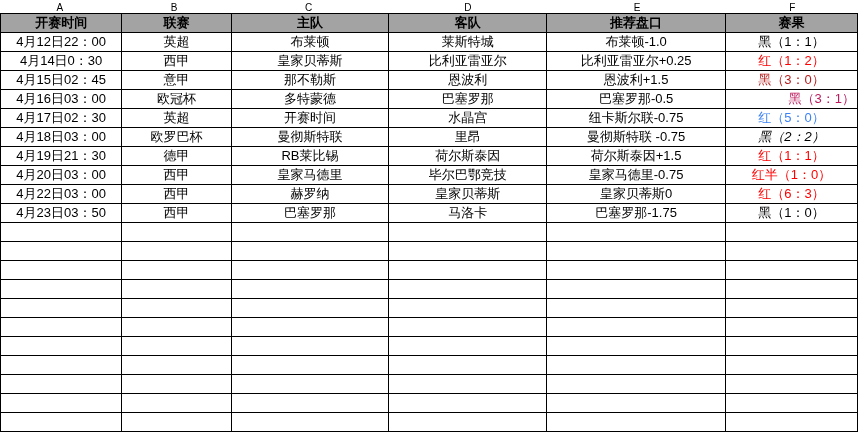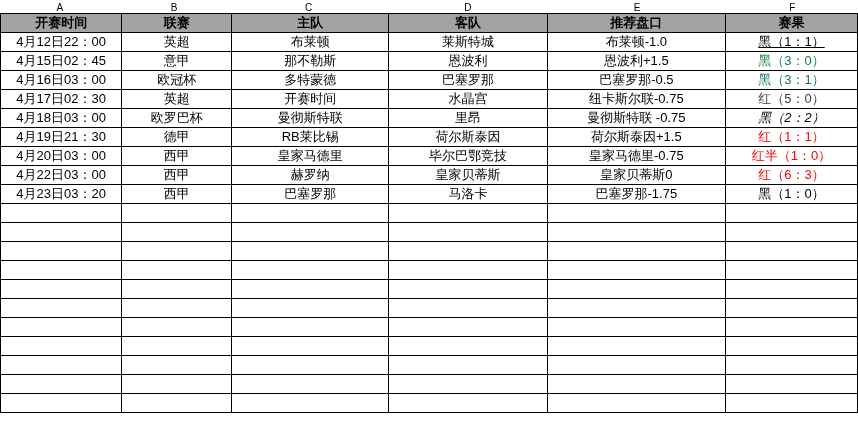--- a/index.html
+++ b/index.html
@@ -66,21 +66,21 @@
     font-size: 13px;
     color: #000000;
   }
   td.c-time { width: 118px; }
   td.c-league { width: 108px; }
   td.c-home { width: 158px; }
   td.c-away { width: 158px; }
   td.c-line { width: 178px; }
   td.c-result { width: 130px; }
   
-  .txt-black { color: #000000; text-decoration: underline; }
+  .txt-black { color: #000000; }
   .empty-row td { background: #ffffff; }
 </style>
 </head>
 <body>
 
 <div id="sheet">
 
   <table class="grid colheads">
     <tbody>
         <tr>
@@ -107,46 +107,54 @@
 
       <tr>
         <td class="c-time">4月12日22：00</td>
         <td class="c-league">英超</td>
         <td class="c-home">布莱顿</td>
         <td class="c-away">莱斯特城</td>
         <td class="c-line">布莱顿-1.0</td>
         <td class="c-result txt-black" style="color: rgb(0, 0, 0);">黑（1：1）</td>
       </tr>
 
+      <tr>
+        <td class="c-time">4月14日0：30</td>
+        <td class="c-league">西甲</td>
+        <td class="c-home">皇家贝蒂斯</td>
+        <td class="c-away">比利亚雷亚尔</td>
+        <td class="c-line">比利亚雷亚尔+0.25</td>
+        <td class="c-result" style="color: rgb(255, 0, 0);">红（1：2）</td>
+      </tr>
 
       <tr>
         <td class="c-time">4月15日02：45</td>
         <td class="c-league">意甲</td>
         <td class="c-home">那不勒斯</td>
         <td class="c-away">恩波利</td>
         <td class="c-line">恩波利+1.5</td>
-        <td class="c-result" style="color: #15803d;">黑（3：0）</td>
+        <td class="c-result" style="color: #b91c1c;">黑（3：0）</td>
       </tr>
 
       <tr>
         <td class="c-time">4月16日03：00</td>
         <td class="c-league">欧冠杯</td>
         <td class="c-home">多特蒙德</td>
         <td class="c-away">巴塞罗那</td>
         <td class="c-line">巴塞罗那-0.5</td>
-        <td class="c-result" style="color: #0f766e;">黑（3：1）</td>
+        <td class="c-result" style="color: #be185d; text-align: right;">黑（3：1）</td>
       </tr>
 
       <tr>
         <td class="c-time">4月17日02：30</td>
         <td class="c-league">英超</td>
         <td class="c-home">开赛时间</td>
         <td class="c-away">水晶宫</td>
         <td class="c-line">纽卡斯尔联-0.75</td>
-        <td class="c-result" style="color: #404040;">红（5：0）</td>
+        <td class="c-result" style="color: #3b82f6;">红（5：0）</td>
       </tr>
 
       <tr>
         <td class="c-time">4月18日03：00</td>
         <td class="c-league">欧罗巴杯</td>
         <td class="c-home">曼彻斯特联</td>
         <td class="c-away">里昂</td>
         <td class="c-line">曼彻斯特联 -0.75</td>
         <td class="c-result" style="color: rgb(0, 0, 0); font-style: italic;">黑（2：2）</td>
       </tr>
@@ -173,21 +181,21 @@
       <tr>
         <td class="c-time">4月22日03：00</td>
         <td class="c-league">西甲</td>
         <td class="c-home">赫罗纳</td>
         <td class="c-away">皇家贝蒂斯</td>
         <td class="c-line">皇家贝蒂斯0</td>
         <td class="c-result" style="color: rgb(255, 0, 0);">红（6：3）</td>
       </tr>
 
       <tr>
-        <td class="c-time">4月23日03：20</td>
+        <td class="c-time">4月23日03：50</td>
         <td class="c-league">西甲</td>
         <td class="c-home">巴塞罗那</td>
         <td class="c-away">马洛卡</td>
         <td class="c-line">巴塞罗那-1.75</td>
         <td class="c-result" style="color: rgb(0, 0, 0);">黑（1：0）</td>
       </tr>
     </tbody>
     <tbody id="empty-rows">
         <tr class="empty-row">
           <td class="c-time">&nbsp;</td>

